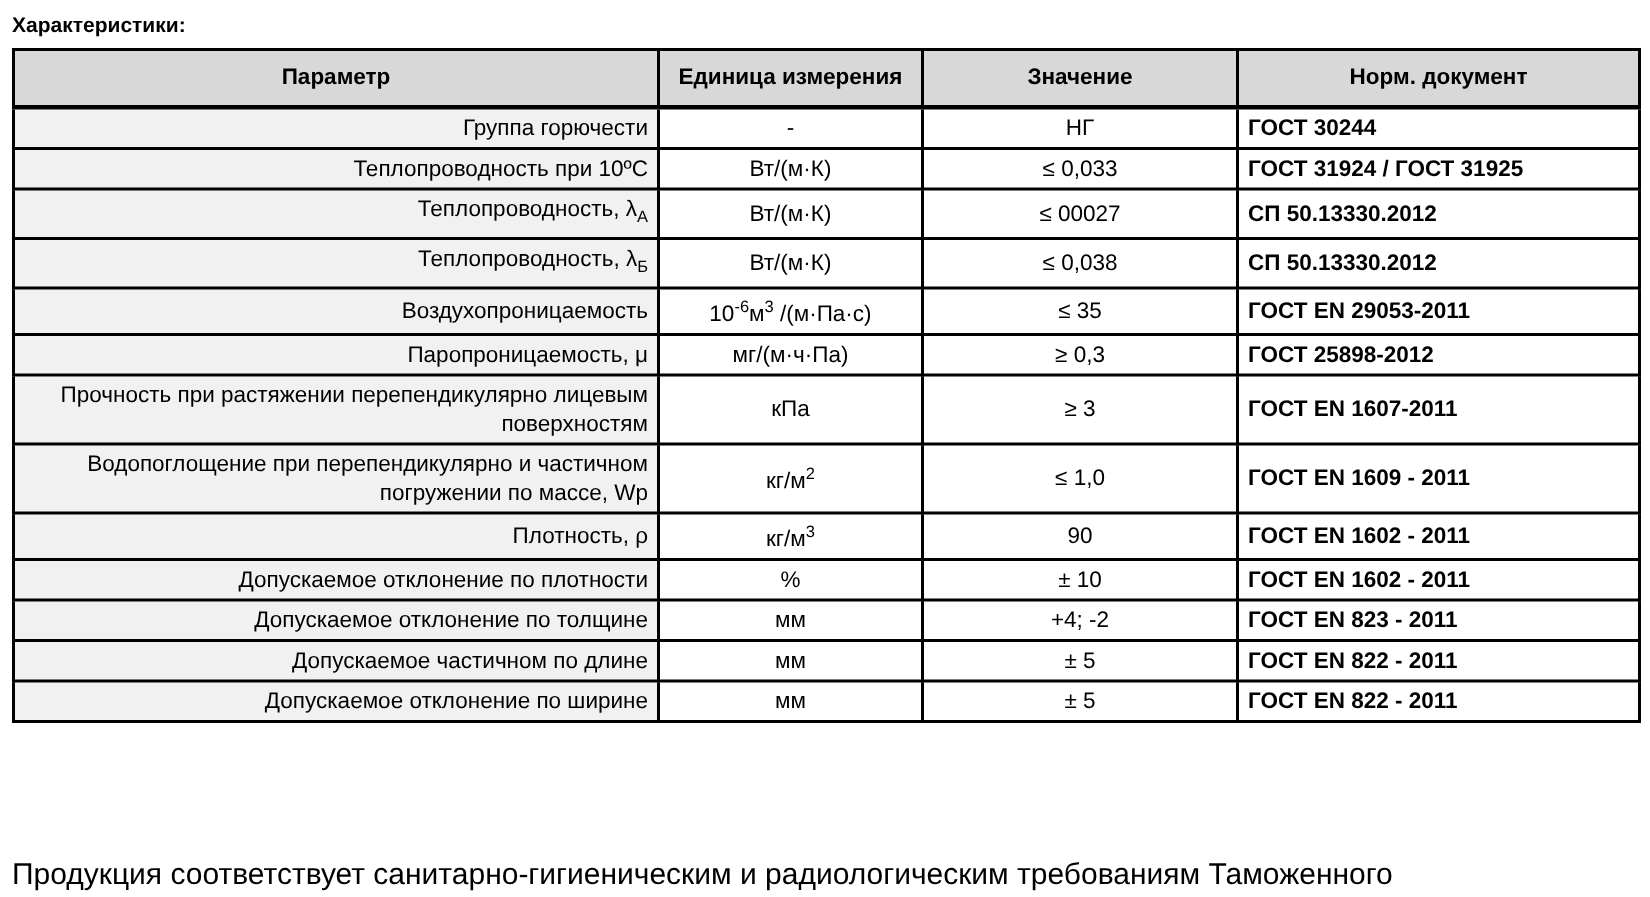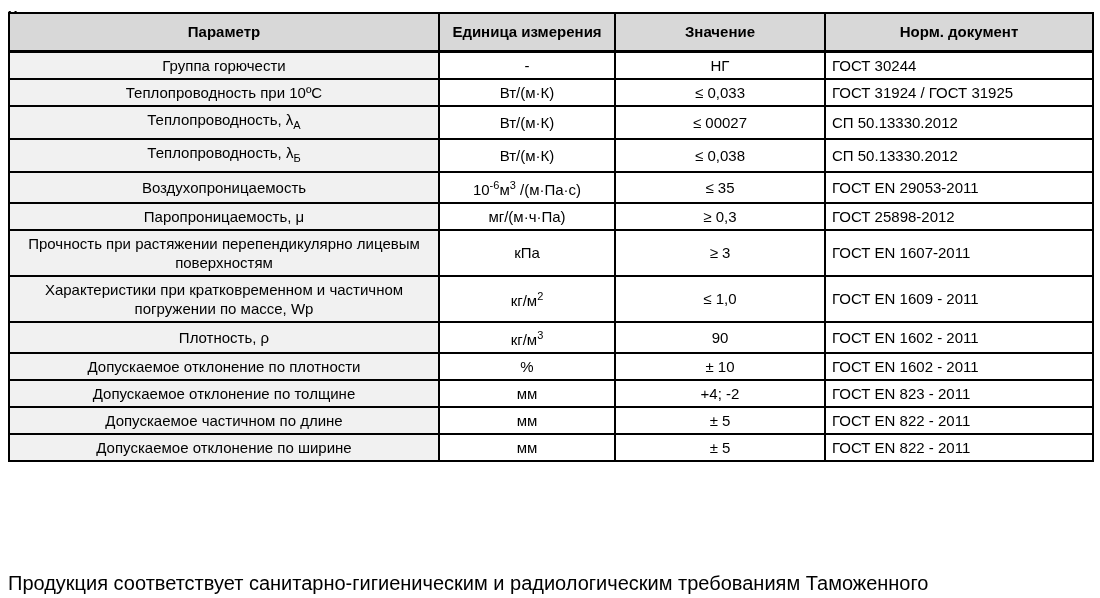--- a/index.html
+++ b/index.html
@@ -19,21 +19,21 @@
   .title {
     position: absolute;
     left: 8px;
     top: 8px;
     font-size: 14px;
     font-weight: bold;
   }
   table.chars {
     position: absolute;
     left: 8px;
-    top: 12px;
+    top: 32px;
     width: 1084px;
     border-collapse: collapse;
     table-layout: fixed;
   }
   table.chars th, table.chars td {
     border: 2px solid #000000;
     font-size: 15px;
     box-sizing: border-box;
     overflow: hidden;
   }
@@ -45,30 +45,31 @@
     padding: 2px 4px;
     border-bottom: 3px solid #000000;
   }
   table.chars td {
     padding: 3px 6px;
     line-height: 19px;
     height: 22px;
   }
   td.param {
     background: #f1f1f1;
-    text-align: center;
+    text-align: right;
     padding-left: 4px;
   }
   td.unit, td.value {
     background: #ffffff;
     text-align: center;
   }
   td.doc {
     background: #ffffff;
     text-align: left;
+    font-weight: bold;
   }
   sup { font-size: 11px; }
   sub { font-size: 11px; }
   .footer {
     position: absolute;
     left: 8px;
     top: 572px;
     font-size: 20px;
   }
 </style>
@@ -131,21 +132,21 @@
           <td class="value">≥ 0,3</td>
           <td class="doc">ГОСТ 25898-2012</td>
         </tr>
         <tr>
           <td class="param">Прочность при растяжении перепендикулярно лицевым поверхностям</td>
           <td class="unit">кПа</td>
           <td class="value">≥ 3</td>
           <td class="doc">ГОСТ EN 1607-2011</td>
         </tr>
         <tr>
-          <td class="param">Характеристики при кратковременном и частичном погружении по массе, Wp</td>
+          <td class="param">Водопоглощение при перепендикулярно и частичном погружении по массе, Wp</td>
           <td class="unit">кг/м<sup>2</sup></td>
           <td class="value">≤ 1,0</td>
           <td class="doc">ГОСТ EN 1609 - 2011</td>
         </tr>
         <tr>
           <td class="param">Плотность, ρ</td>
           <td class="unit">кг/м<sup>3</sup></td>
           <td class="value">90</td>
           <td class="doc">ГОСТ EN 1602 - 2011</td>
         </tr>

